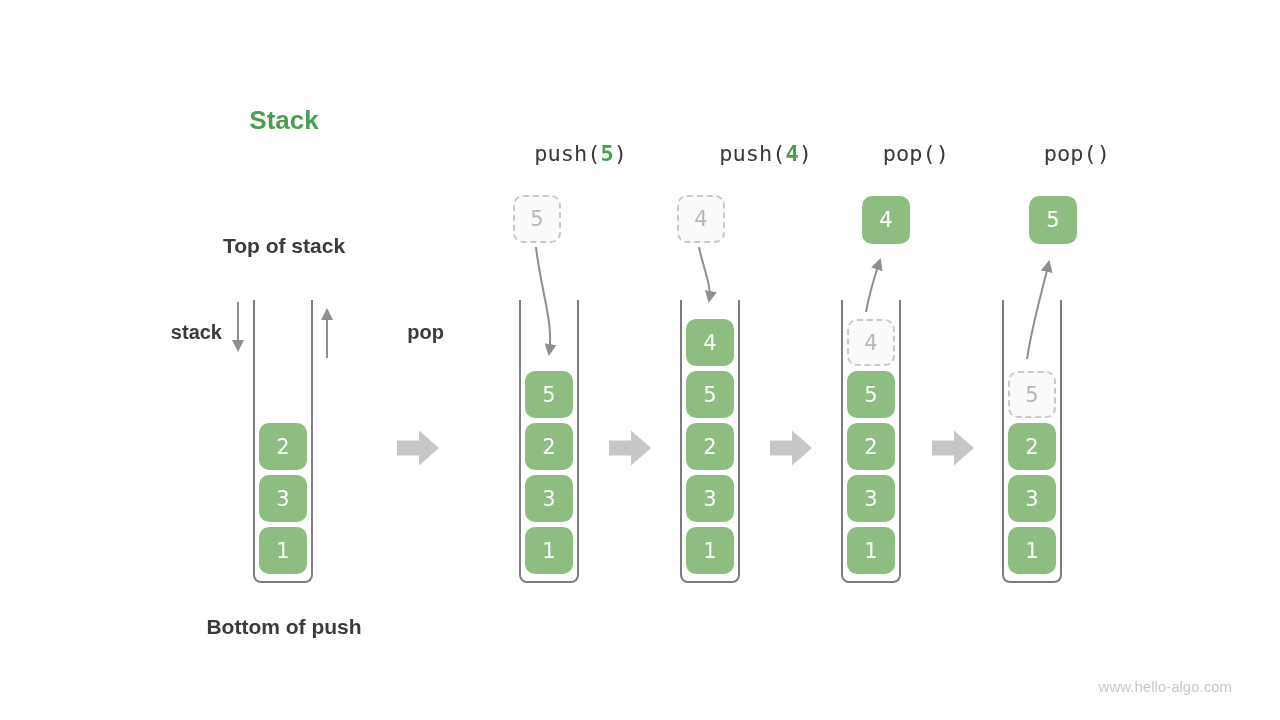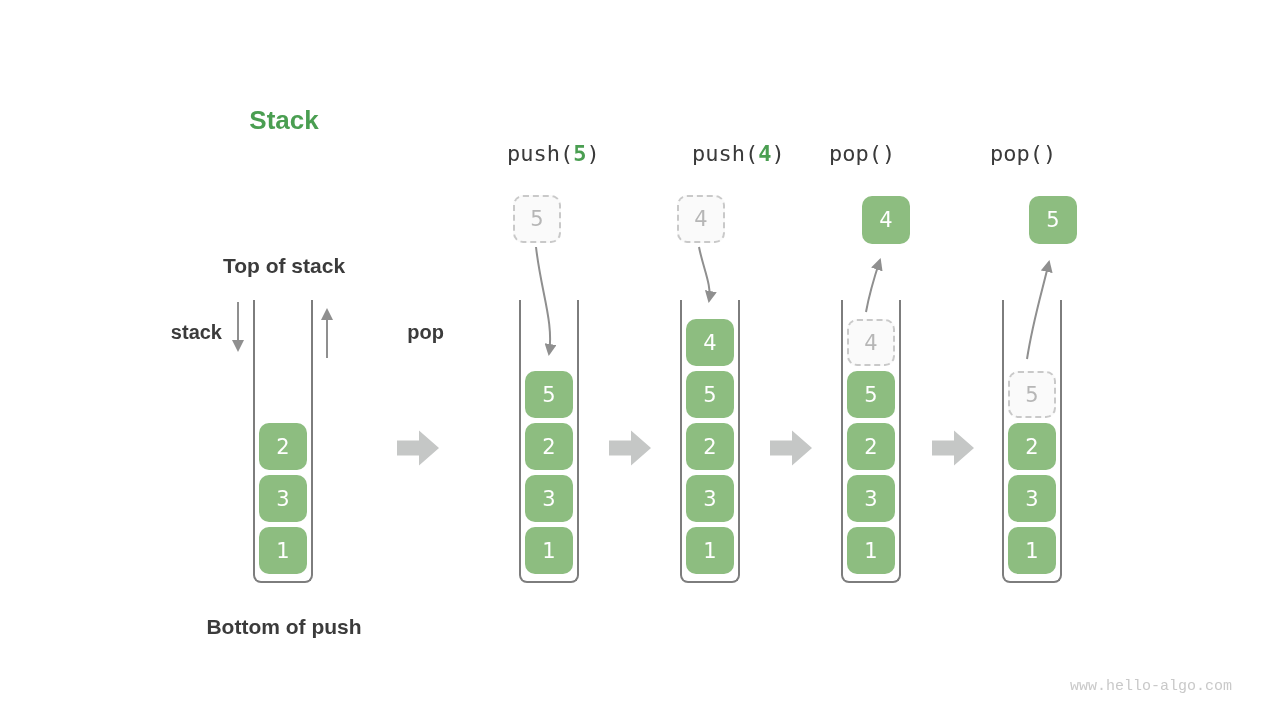--- a/index.html
+++ b/index.html
@@ -17,27 +17,27 @@
   html,body{margin:0;padding:0;background:#ffffff;}
   .canvas{
     position:relative;width:1280px;height:720px;background:#ffffff;overflow:hidden;
     font-family:"Liberation Sans",sans-serif;color:var(--text_dark);
   }
   .title{
     position:absolute;left:214px;top:105px;width:140px;text-align:center;
     font-size:26px;font-weight:bold;color:var(--accent_green);
   }
   .side-label{position:absolute;font-weight:bold;color:var(--text_dark);}
-  .top-label{left:184px;top:254px;width:200px;text-align:center;font-size:21px;}
+  .top-label{left:184px;top:234px;width:200px;text-align:center;font-size:21px;}
   .bottom-label{left:184px;top:615px;width:200px;text-align:center;font-size:21px;}
   .push-label{left:120px;top:321px;width:102px;text-align:right;font-size:20px;}
   .pop-label{left:342px;top:321px;width:102px;text-align:right;font-size:20px;}
 
   .op-label{
-    position:absolute;top:141px;width:120px;text-align:left;
+    position:absolute;top:141px;width:120px;text-align:right;
     font-family:"DejaVu Sans Mono",monospace;font-size:22px;color:#3a3a3a;white-space:nowrap;
   }
   .op-label .arg{color:var(--accent_green);font-weight:bold;}
 
   .stack-container{
     position:absolute;top:300px;width:60px;height:283px;box-sizing:border-box;
     border-left:2px solid var(--wall_gray);
     border-right:2px solid var(--wall_gray);
     border-bottom:2px solid var(--wall_gray);
     border-radius:0 0 8px 8px;
@@ -62,21 +62,21 @@
   }
   .float-box.solid{background:var(--box_green);color:#ffffff;}
   .float-box.ghost{background:var(--ghost_fill);border:2px dashed var(--ghost_border);color:var(--ghost_text);}
 
   .overlay{position:absolute;left:0;top:0;width:1280px;height:720px;pointer-events:none;}
   .thin-arrow{stroke:var(--arrow_gray);stroke-width:2;fill:none;}
   .block-arrow{fill:var(--block_arrow_gray);}
 
   .watermark{
     position:absolute;top:678px;right:48px;
-    font-family:Liberation Mono, monospace;font-size:15px;color:var(--watermark_gray);
+    font-family:Liberation Sans, sans-serif;font-size:15px;color:var(--watermark_gray);
   }
 </style>
 </head>
 <body>
 
 <div class="canvas">
 
   <div class="title">Stack</div>
   <div class="side-label top-label">Top of stack</div>
   <div class="side-label push-label">stack</div>

